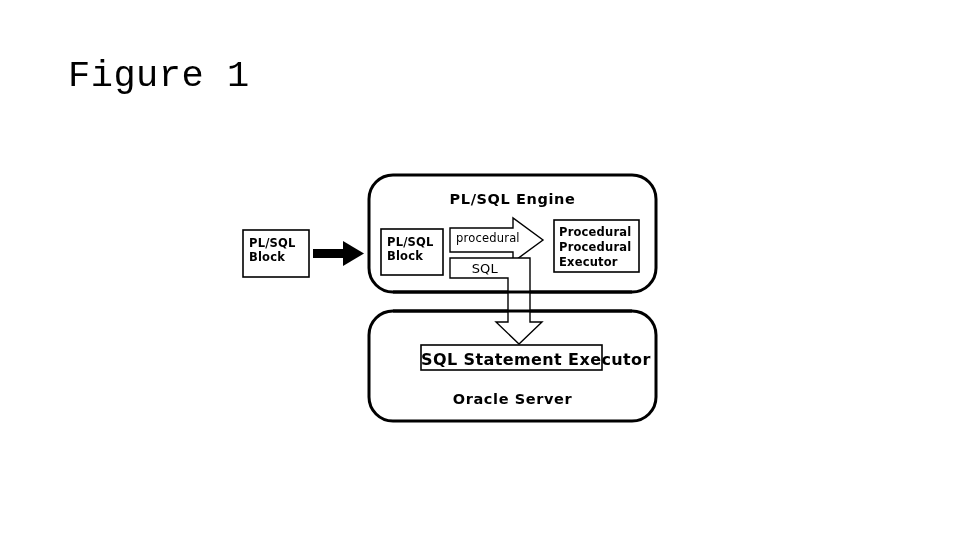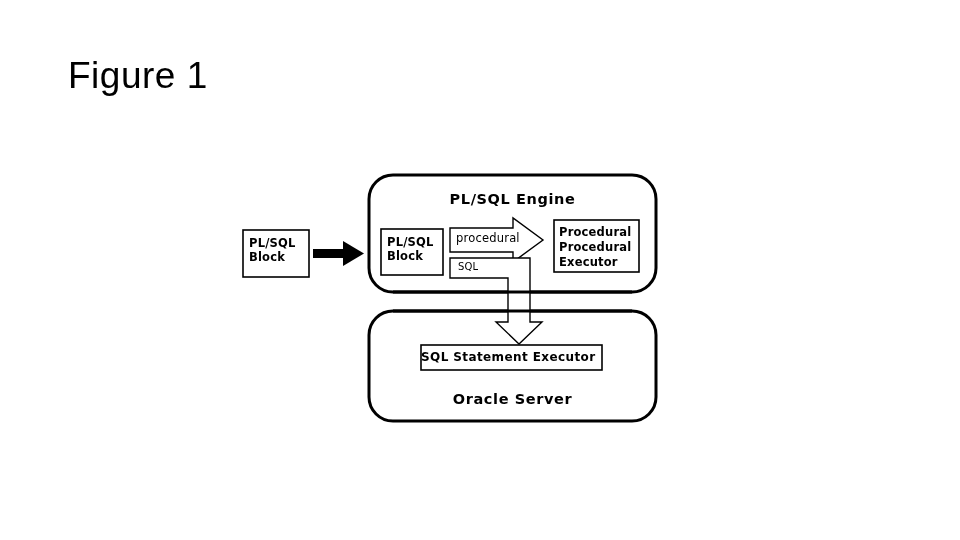--- a/index.html
+++ b/index.html
@@ -13,21 +13,21 @@
     position: relative;
     overflow: hidden;
     font-family: "DejaVu Sans", sans-serif;
   }
 
   
   #slide-title {
     position: absolute;
     left: 68px;
     top: 56px;
-    font-family: Liberation Sans, sans-serif;
+    font-family: Liberation Mono, monospace;
     font-size: 37px;
     font-weight: 300;
     letter-spacing: 0.5px;
     color: #000000;
     line-height: 1.1;
     white-space: nowrap;
   }
 
   
   #diagram {
@@ -97,38 +97,38 @@
     line-height: 15px;
     text-align: left;
     padding-left: 5px;
     box-sizing: border-box;
     letter-spacing: 0.2px;
   }
   #label-sql-exec {
     left: 421px;
     top: 350px;
     width: 158px;
-    font-size: 12px;
+    font-size: 16px;
     letter-spacing: 0.4px;
   }
   #label-procedural {
     left: 456px;
     top: 231px;
     width: 80px;
     font-size: 11.5px;
     text-align: left;
     font-weight: normal;
     letter-spacing: 0.2px;
   }
   #label-sql {
     left: 458px;
     top: 261px;
     width: 40px;
-    font-size: 10px;
-    text-align: left;
+    font-size: 13px;
+    text-align: right;
     font-weight: normal;
     letter-spacing: 0.2px;
   }
 </style>
 </head>
 <body>
 
 <div id="slide-title">Figure 1</div>
 
 <div id="diagram">

